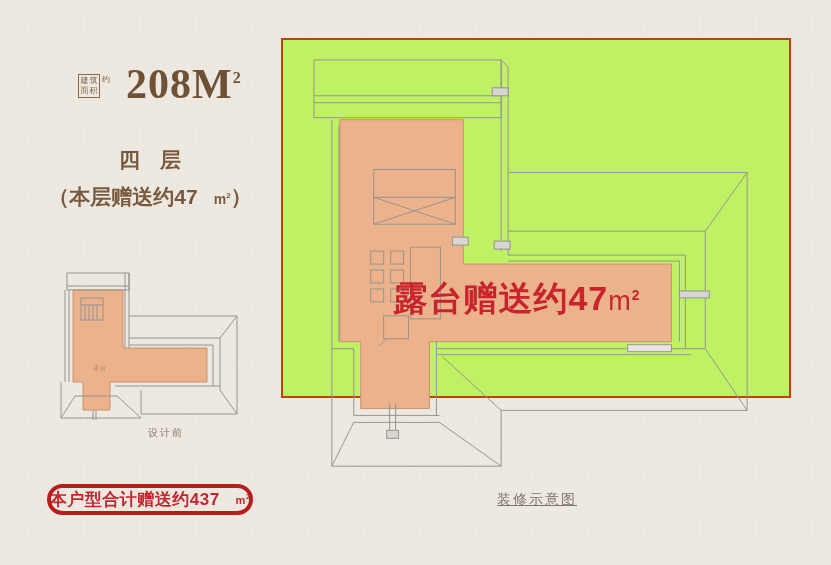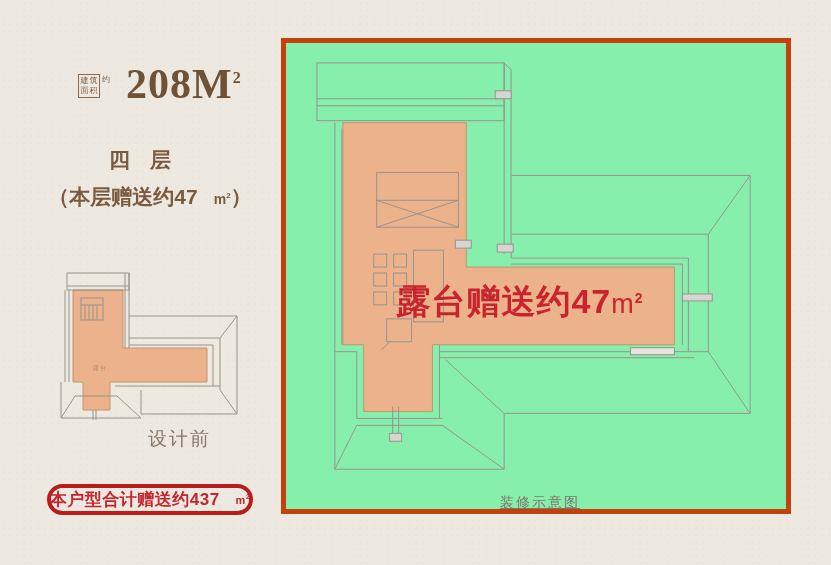--- a/index.html
+++ b/index.html
@@ -23,49 +23,49 @@
   }
   .approx{font-size:8px;color:#7A5A3E;margin:10px 0 0 2px;}
   .big-num{
     font-family:"Liberation Serif", serif;font-weight:700;font-size:42px;line-height:40px;
     margin-left:16px;letter-spacing:1px;color:#6F5136;
   }
   .big-num sup{font-size:16px;font-weight:700;vertical-align:super;line-height:0;}
 
   
   .floor-title{
-    left:40px;top:146px;width:200px;text-align:center;font-size:21px;font-weight:600;
+    left:50px;top:146px;width:200px;text-align:center;font-size:21px;font-weight:600;
     color:#7A5A3E;letter-spacing:20px;text-indent:20px;
   }
   .gift-line{
     left:30px;top:183px;width:240px;text-align:center;font-size:21px;font-weight:600;
     color:#7A5A3E;white-space:nowrap;
   }
   .unit-sm{font-size:14px;font-weight:600;margin-left:16px;}
   .unit-sm sup{font-size:8px;}
 
   
   .thumb{left:55px;top:268px;width:200px;height:185px;}
   .thumb svg{position:absolute;left:0;top:0;}
   .thumb-label{position:absolute;left:38px;top:96px;font-size:6px;color:#BA8760;letter-spacing:1px;}
-  .thumb-caption{position:absolute;left:93px;top:158px;font-size:19px;color:#86796B;letter-spacing:2px;}
+  .thumb-caption{position:absolute;left:93px;top:158px;font-size:10px;color:#86796B;letter-spacing:2px;}
 
   
   .badge{
     left:47px;top:484px;width:206px;height:31px;border:4px solid #b91c1c;border-radius:18px;
     display:flex;align-items:center;justify-content:center;color:#C4252F;font-weight:700;
     font-size:17px;white-space:nowrap;box-sizing:border-box;letter-spacing:0.5px;
   }
   .badge .unit-sm{font-size:11px;font-weight:700;}
   .badge .unit-sm sup{font-size:7px;}
 
   
   .panel{
-    left:281px;top:38px;width:510px;height:476px;background:#86efac;
-    border:5px solid #c2410c;box-sizing:border-box;
+    left:281px;top:38px;width:510px;height:360px;background:#bef264;
+    border:2px solid #c2410c;box-sizing:border-box;
   }
   .plan-svg{position:absolute;left:0;top:0;}
   .annotation{
     position:absolute;left:84px;top:236px;width:300px;text-align:center;
     color:#C9242E;font-weight:700;font-size:34px;white-space:nowrap;letter-spacing:1px;
   }
   .annotation .m{font-size:27px;font-weight:400;}
   .annotation .m sup{font-size:14px;font-weight:700;}
   .panel-caption{
     position:absolute;left:179px;top:451px;width:150px;text-align:center;

